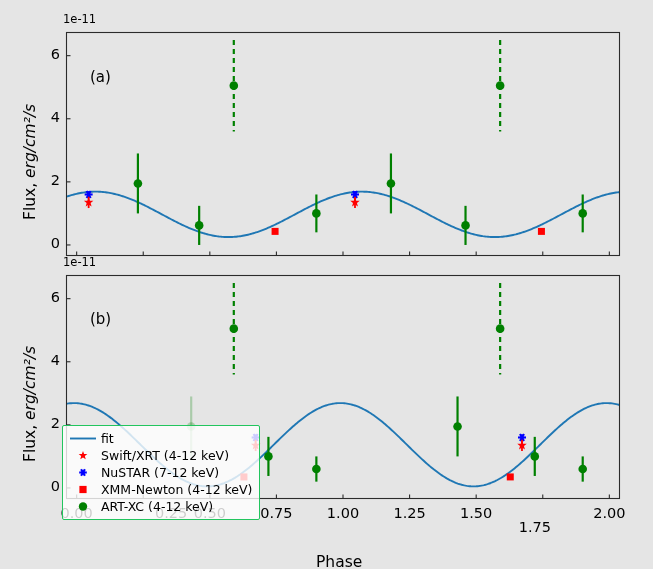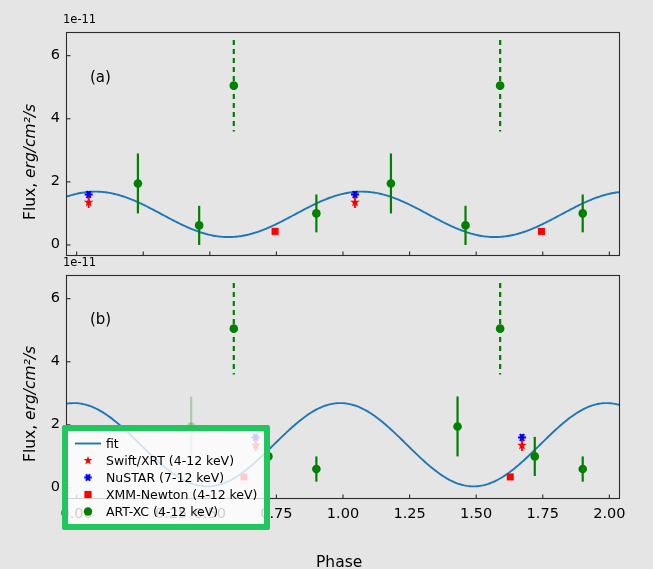--- a/index.html
+++ b/index.html
@@ -55,21 +55,21 @@
   }
   .xlabel {
     position: absolute;
     font-size: 15.5px;
     color: #000000;
     white-space: nowrap;
   }
   .legend-box {
     position: absolute;
     background: rgba(255,255,255,0.80);
-    border: 6px solid #22c55e;
+    border: 1px solid #22c55e;
     border-radius: 2px;
     padding: 4px 7px 4px 5px;
   }
   .legend-row {
     display: flex;
     align-items: center;
     height: 17px;
   }
   .legend-mark {
     width: 30px;
@@ -264,21 +264,21 @@
       <div class="tick-label" style="left: 46px; top: 288.662px; width: 14px; text-align: right;">6</div>
     </div>
   <div id="ticks-x">
       <div class="tick-label" style="left: 52.6538px; top: 505px; width: 48px; text-align: center;">0.00</div>
       <div class="tick-label" style="left: 119.24px; top: 505px; width: 48px; text-align: right; margin-left: 20px;">0.25</div>
       <div class="tick-label" style="left: 185.827px; top: 505px; width: 48px; text-align: center;">0.50</div>
       <div class="tick-label" style="left: 252.413px; top: 505px; width: 48px; text-align: center;">0.75</div>
       <div class="tick-label" style="left: 319px; top: 505px; width: 48px; text-align: center;">1.00</div>
       <div class="tick-label" style="left: 385.587px; top: 505px; width: 48px; text-align: center;">1.25</div>
       <div class="tick-label" style="left: 452.173px; top: 505px; width: 48px; text-align: center;">1.50</div>
-      <div class="tick-label" style="left: 518.76px; top: 505px; width: 48px; text-align: center;">1.75</div>
+      <div class="tick-label" style="left: 518.76px; top: 519px; width: 48px; text-align: left;">1.75</div>
       <div class="tick-label" style="left: 585.346px; top: 505px; width: 48px; text-align: center;">2.00</div>
     </div>
 
   <div class="legend-box" id="legend" style="left:62px; top:425px;">
       <div class="legend-row">
         <div class="legend-mark"><svg width="30" height="17">
             <line x1="2" y1="8.5" x2="28" y2="8.5" stroke="#1f77b4" stroke-width="1.9"></line>
           </svg></div>
         <span class="legend-text">fit</span>
       </div>

